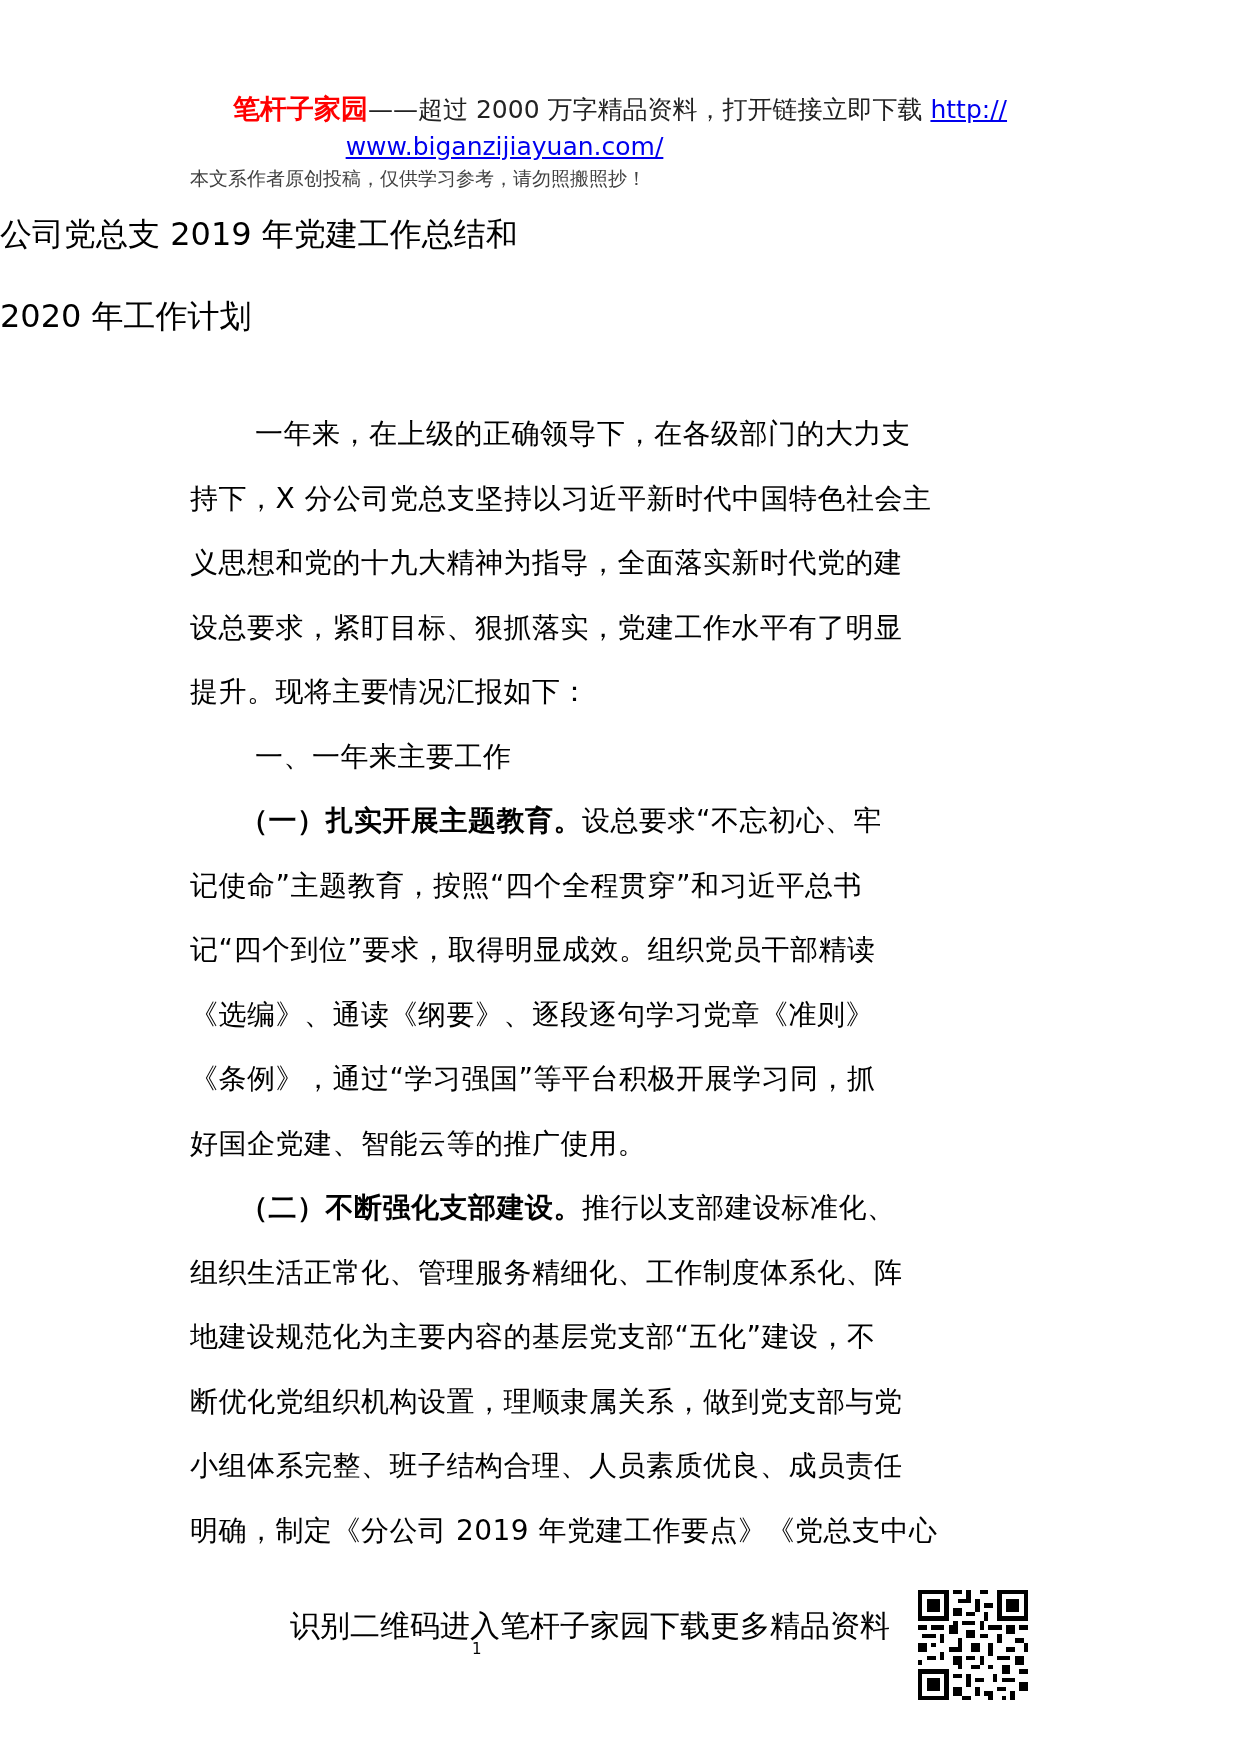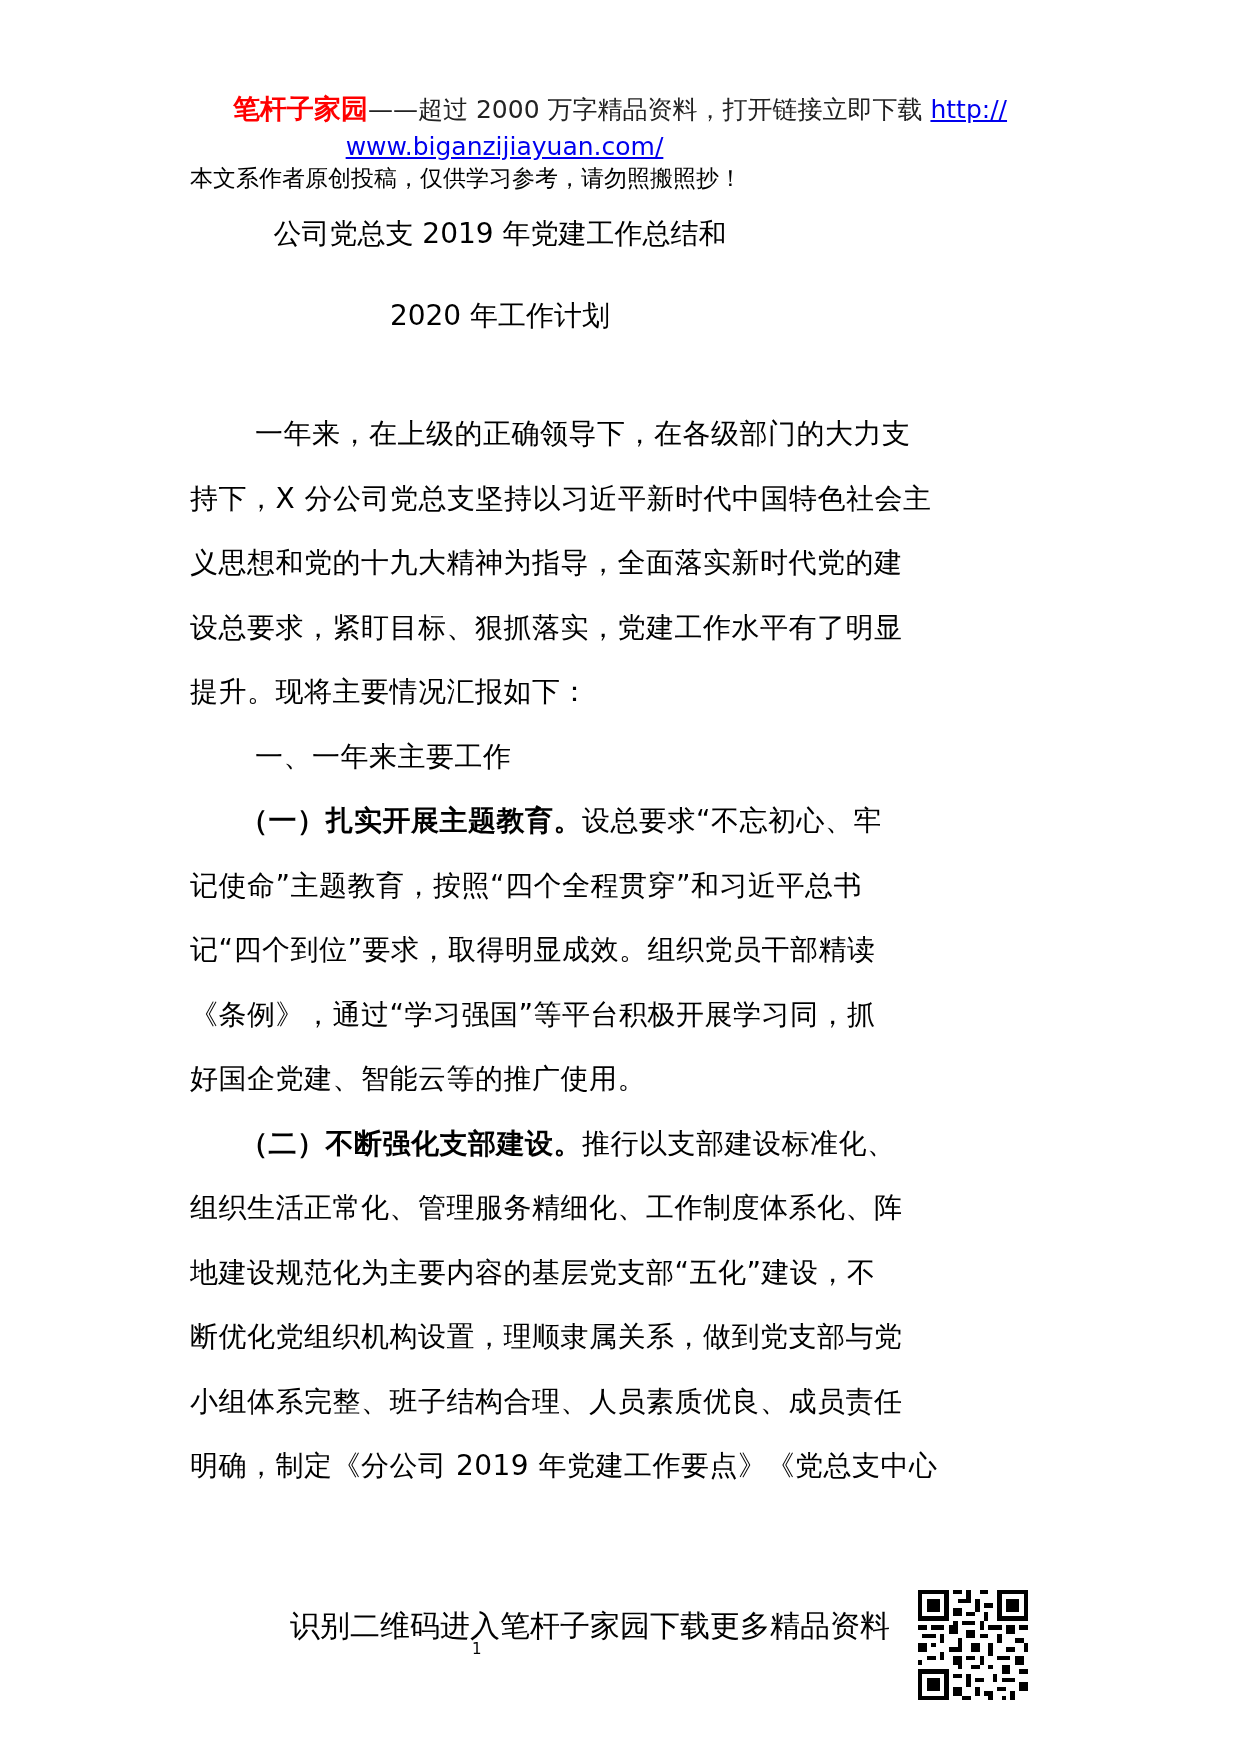--- a/index.html
+++ b/index.html
@@ -1,22 +1,22 @@
 <!DOCTYPE html>
 <html><head>
 <meta charset="utf-8">
 <style>
   html, body { margin: 0; padding: 0; background: #ffffff; }
   body { width: 1240px; height: 1754px; position: relative; overflow: hidden; font-family: "DejaVu Sans", "Liberation Sans", sans-serif; color: #000; }
   .header-line1 { position: absolute; top: 92px; left: 0; width: 1240px; text-align: center; font-size: 25px; line-height: 34px; color: #222; }
   .brand { color: #ff0000; font-weight: bold; font-size: 27px; }
   .link { color: #0000ee; text-decoration: underline; }
   .header-line2 { position: absolute; top: 130px; left: 0; width: 1009px; text-align: center; font-size: 25px; line-height: 34px; }
-  .notice { position: absolute; top: 164px; left: 190px; font-size: 23px; line-height: 28px; color: #000000; }
-  .title { position: absolute; left: 0; width: 1000px; text-align: center; font-size: 28px; line-height: 56px; font-family: "DejaVu Sans", sans-serif; }
+  .notice { position: absolute; top: 164px; left: 190px; font-size: 19px; line-height: 28px; color: #404040; }
+  .title { position: absolute; left: 0; width: 1000px; font-size: 32px; line-height: 56px; font-family: "DejaVu Sans", sans-serif; }
   .title.l1 { top: 206px; }
   .title.l2 { top: 288px; }
   .body-text { position: absolute; left: 190px; width: 868px; font-size: 28px; line-height: 64.5px; letter-spacing: 0.5px; text-align: justify; text-align-last: left; }
   .line { display: block; white-space: nowrap; height: 64.5px; }
   .indent { padding-left: 65px; }
   .bold { font-weight: bold; }
   .footer-text { position: absolute; top: 1608px; left: 290px; font-size: 30px; line-height: 36px; }
   .page-num { position: absolute; top: 1640px; left: 472px; font-size: 15px; }
   .qr { position: absolute; top: 1590px; left: 918px; width: 110px; height: 110px; }
 </style>
@@ -38,20 +38,21 @@
   <span class="line indent">一年来，在上级的正确领导下，在各级部门的大力支</span>
   <span class="line">持下，X 分公司党总支坚持以习近平新时代中国特色社会主</span>
   <span class="line">义思想和党的十九大精神为指导，全面落实新时代党的建</span>
   <span class="line">设总要求，紧盯目标、狠抓落实，党建工作水平有了明显</span>
   <span class="line">提升。现将主要情况汇报如下：</span>
   <span class="line indent">一、一年来主要工作</span>
 
   <span class="line" style="padding-left:50px;"><span class="bold">（一）扎实开展主题教育。</span><span>设总要求“不忘初心、牢</span></span>
   <span class="line">记使命”主题教育，按照“四个全程贯穿”和习近平总书</span>
   <span class="line">记“四个到位”要求，取得明显成效。组织党员干部精读</span>
+  <span class="line">《选编》、通读《纲要》、逐段逐句学习党章《准则》</span>
   <span class="line">《条例》，通过“学习强国”等平台积极开展学习同，抓</span>
   <span class="line">好国企党建、智能云等的推广使用。</span>
 
   <span class="line" style="padding-left:50px;"><span class="bold">（二）不断强化支部建设。</span><span>推行以支部建设标准化、</span></span>
   <span class="line">组织生活正常化、管理服务精细化、工作制度体系化、阵</span>
   <span class="line">地建设规范化为主要内容的基层党支部“五化”建设，不</span>
   <span class="line">断优化党组织机构设置，理顺隶属关系，做到党支部与党</span>
   <span class="line">小组体系完整、班子结构合理、人员素质优良、成员责任</span>
   <span class="line">明确，制定《分公司 2019 年党建工作要点》《党总支中心</span>
 </div>

